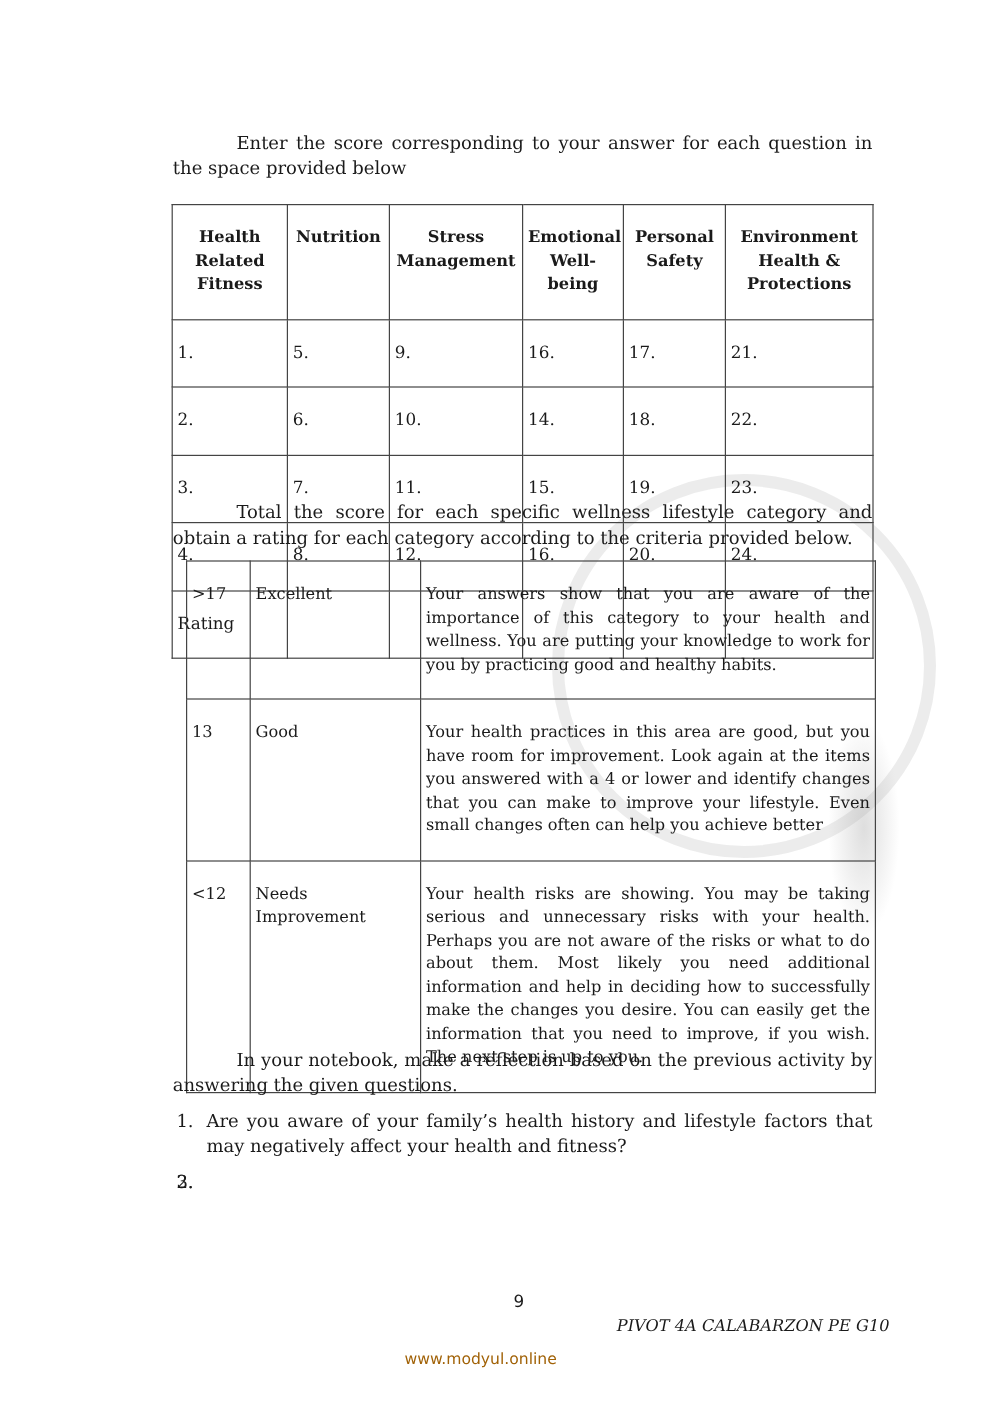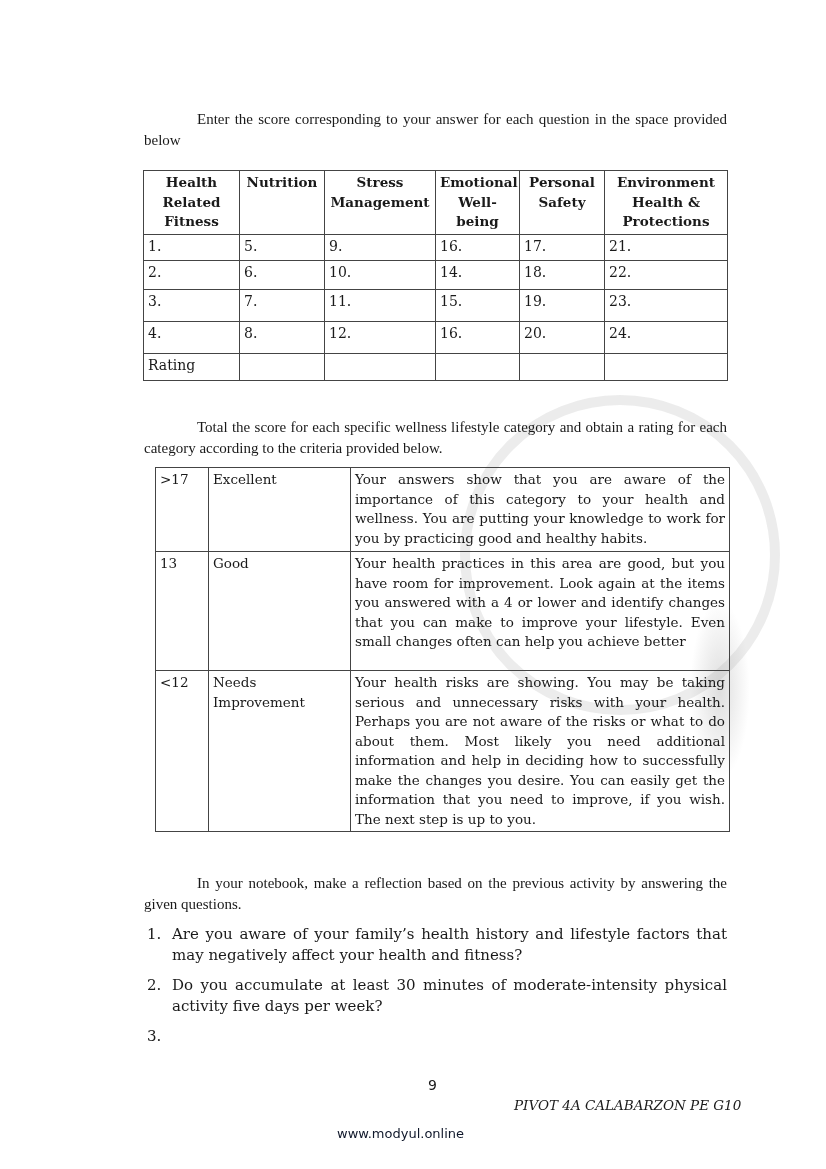--- a/index.html
+++ b/index.html
@@ -1,29 +1,29 @@
 <!DOCTYPE html>
 <html><head>
 <meta charset="utf-8">
 <style>
   html, body { margin: 0; padding: 0; background: #ffffff; }
   body { width: 826px; height: 1169px; position: relative; overflow: hidden;
          font-family: "DejaVu Serif", "Liberation Serif", serif; color: #1a1a1a; }
   .abs { position: absolute; }
   .para { font-size: 15px; line-height: 21px; text-align: justify; }
-  .indent { text-indent: 53px; font-family: Liberation Serif, serif; }
+  .indent { text-indent: 53px; }
   table { border-collapse: collapse; position: absolute; table-layout: fixed; }
-  td, th { border: 1px solid #444; vertical-align: top; padding: 2px 4px; font-size: 13.5px; line-height: 19.5px; }
+  td, th { border: 1px solid #444; vertical-align: top; padding: 18px 4px; font-size: 13.5px; line-height: 19.5px; }
   th { font-weight: bold; text-align: center; font-size: 13.5px; }
   .t1 td { font-size: 14px; }
   .t2 td.desc { text-align: justify; }
   .watermark { position:absolute; border-radius:50%; border:10px solid rgba(150,150,150,0.18); }
   .footer-num { font-family: "DejaVu Sans", sans-serif; font-size: 14px; }
   .footer-title { font-style: italic; font-size: 13.5px; }
-  .site { font-family: "DejaVu Sans", sans-serif; font-size: 13px; color: #0f172a; }
+  .site { font-family: "DejaVu Sans", sans-serif; font-size: 13px; color: #a16207; }
   ol.questions { margin: 0; padding: 0; list-style: none; }
   ol.questions li { position: relative; padding-left: 28px; font-size: 15px; line-height: 21px; text-align: justify; margin-bottom: 9px; }
   ol.questions li .num { position: absolute; left: 3px; top: 0; }
 </style>
 </head>
 <body>
 
 <div class="watermark" style="left:460px; top:395px; width:300px; height:300px;"></div>
 <div class="abs" style="left:690px; top:600px; width:60px; height:180px; background: radial-gradient(ellipse at center, rgba(160,160,160,0.35), rgba(255,255,255,0) 70%);"></div>
 
@@ -139,21 +139,20 @@
 <div class="abs para indent" style="left:144px; top:873px; width:583px;">In your notebook, make a reflection based on the previous activity by answering the given questions.</div>
 
 <div class="abs" style="left:144px; top:924px; width:583px;">
   <ol class="questions">
     <li>
       <span class="num">1.</span>
       <span>Are you aware of your family’s health history and lifestyle factors that may negatively affect your health and fitness?</span>
     </li>
     <li>
       <span class="num">2.</span>
-      <span>Do you accumulate at least 30 minutes of moderate-intensity physical activity five days per week?</span>
     </li>
     <li>
       <span class="num">3.</span>
     </li>
   </ol>
 </div>
 
 <div class="abs footer-num" style="left:428px; top:1077px;">9</div>
 <div class="abs footer-title" style="left:514px; top:1073px;margin-top:24px;">PIVOT 4A CALABARZON PE G10</div>
 

